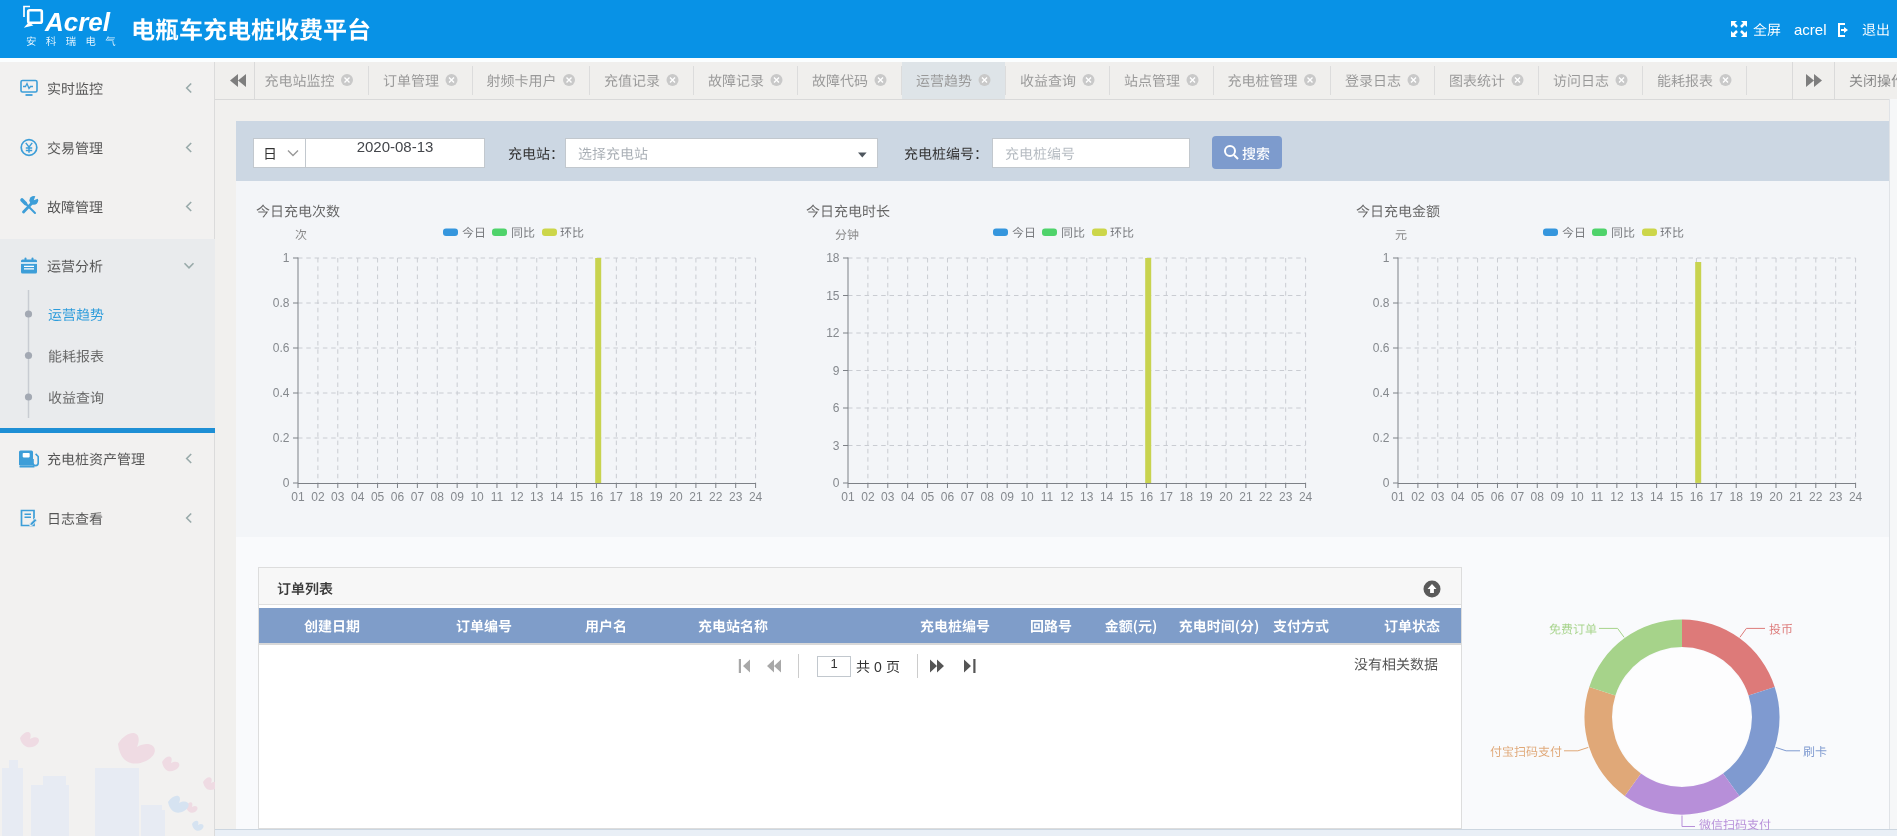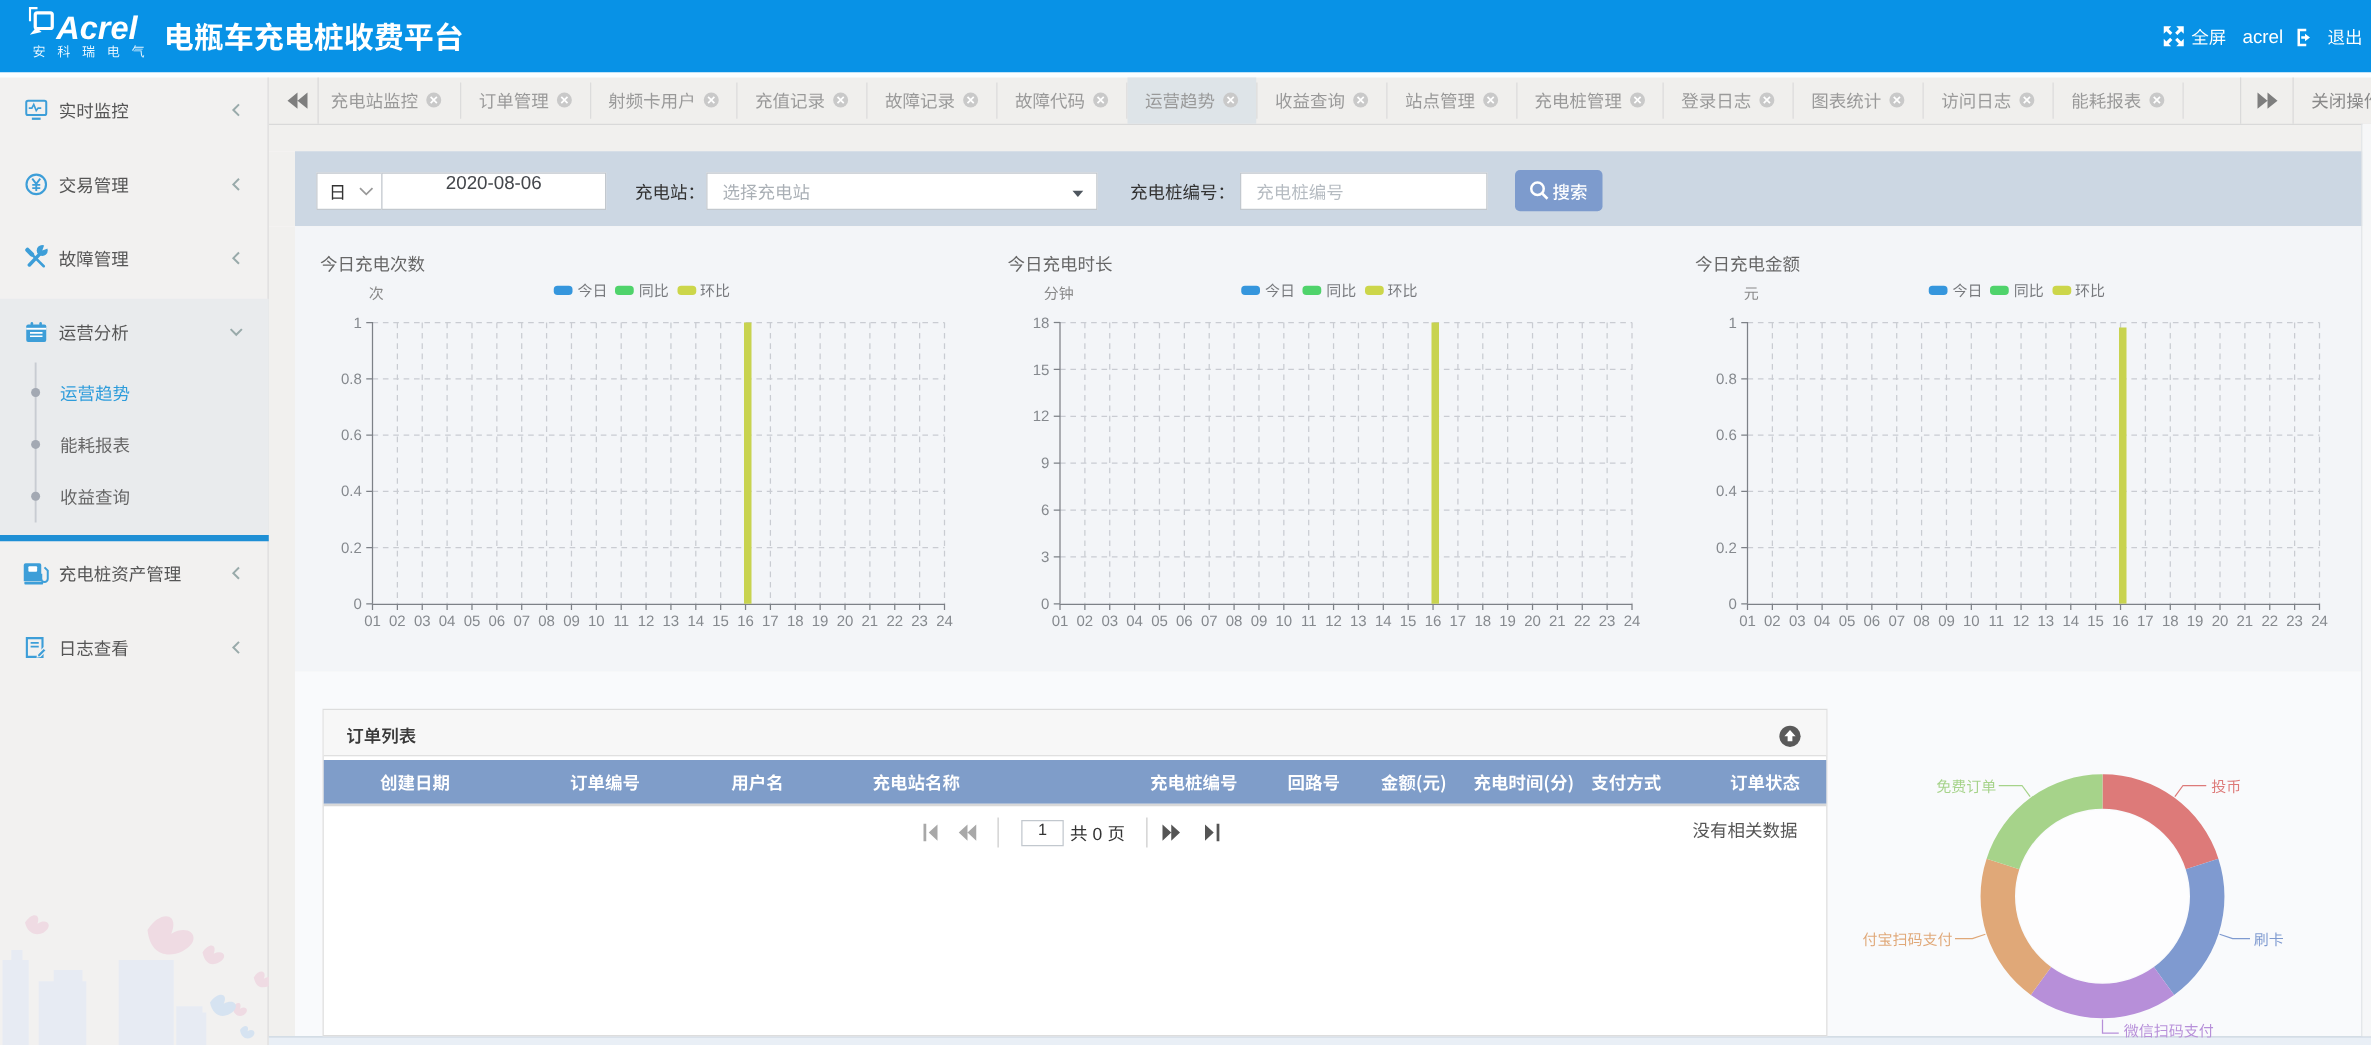--- a/index.html
+++ b/index.html
@@ -59,21 +59,21 @@
     <div style="position:absolute;left:1213px;top:66px;width:1px;height:29px;background:#dcdcdc"></div>
     <div style="position:absolute;left:1330px;top:66px;width:1px;height:29px;background:#dcdcdc"></div>
     <div style="position:absolute;left:1434px;top:66px;width:1px;height:29px;background:#dcdcdc"></div>
     <div style="position:absolute;left:1538px;top:66px;width:1px;height:29px;background:#dcdcdc"></div>
     <div style="position:absolute;left:1642px;top:66px;width:1px;height:29px;background:#dcdcdc"></div>
     <div style="position:absolute;left:1746px;top:66px;width:1px;height:29px;background:#dcdcdc"></div>
     <div style="position:absolute;left:1792px;top:62px;width:1px;height:37px;background:#dadada"></div>
     <div style="position:absolute;left:1834px;top:62px;width:1px;height:37px;background:#dadada"></div>
     <div style="position:absolute;box-sizing:border-box;background:#fff;border:1px solid #c2c8ce;left:253px;top:138px;width:53px;height:30px"></div>
     <div style="position:absolute;box-sizing:border-box;background:#fff;border:1px solid #c2c8ce;left:305px;top:138px;width:180px;height:30px"></div>
-    <span style="position:absolute;left:305px;top:138px;width:180px;height:30px;line-height:30px;text-align:center;font:15px 'Liberation Sans',sans-serif;color:#43464b">2020-08-06</span>
+    <span style="position:absolute;left:305px;top:138px;width:180px;height:30px;line-height:30px;text-align:center;font:15px 'Liberation Sans',sans-serif;color:#43464b">2020-08-13</span>
     <div style="position:absolute;box-sizing:border-box;background:#fff;border:1px solid #c2c8ce;left:565px;top:138px;width:313px;height:30px"></div>
     <div style="position:absolute;box-sizing:border-box;background:#fff;border:1px solid #c2c8ce;left:992px;top:138px;width:198px;height:30px"></div>
     <div style="position:absolute;left:1212px;top:136px;width:70px;height:33px;background:#7d9bcd;border-radius:4px"></div>
     <svg style="position:absolute;left:230px;top:195px" width="550" height="315" viewBox="0 0 550 315">
       <g fill="none" stroke="#c9ccd2" stroke-dasharray="4.5,3.8">
         <line x1="87.90" y1="63" x2="87.90" y2="288"></line>
         <line x1="107.79" y1="63" x2="107.79" y2="288"></line>
         <line x1="127.69" y1="63" x2="127.69" y2="288"></line>
         <line x1="147.58" y1="63" x2="147.58" y2="288"></line>
         <line x1="167.48" y1="63" x2="167.48" y2="288"></line>

